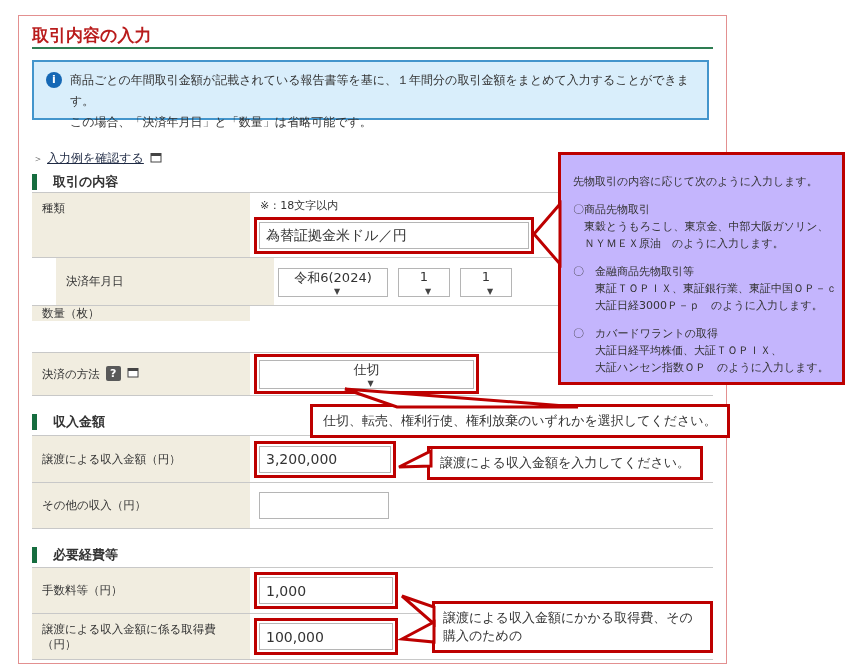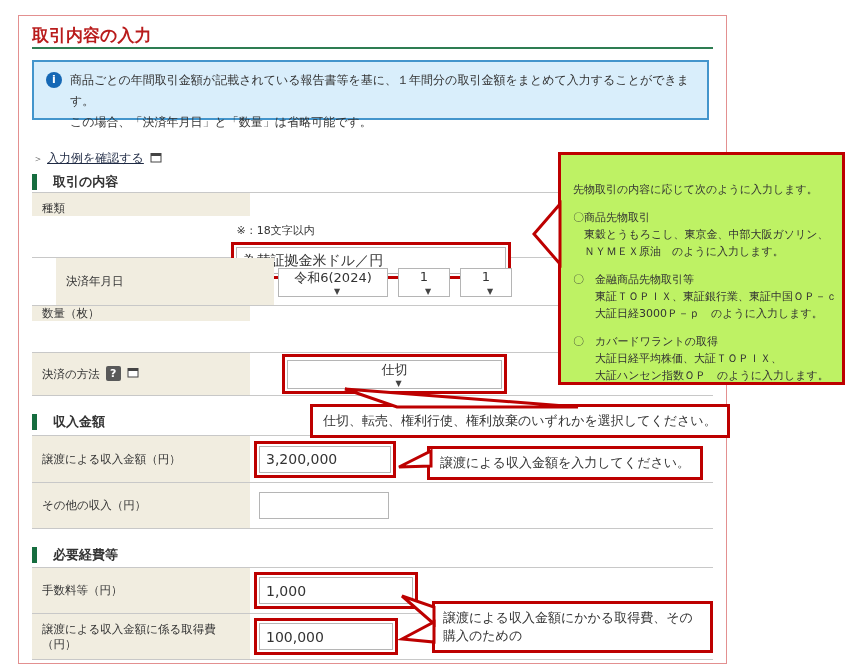--- a/index.html
+++ b/index.html
@@ -38,21 +38,21 @@
   .hl{display:inline-block;border:3px solid #bd0000;padding:2px;background:#fff;}
   .fselect{display:inline-flex;align-items:center;justify-content:space-between;box-sizing:border-box;
            height:29px;border:1px solid #b5b5b5;background:#fff;font-size:13px;padding:0 7px;
            cursor:pointer;flex-direction:column;}
   .caret{font-size:8px;color:#444;margin-left:8px;}
   .help-icon{display:inline-block;width:15px;height:15px;background:#595959;color:#fff;border-radius:2px;
              font-size:11px;font-weight:bold;text-align:center;line-height:15px;cursor:pointer;}
   .label-icons{display:flex;align-items:center;gap:4px;margin-top:-1px;}
   
   .bigbox{position:absolute;left:558px;top:152px;width:287px;height:233px;box-sizing:border-box;
-          border:3px solid #bd0000;background:#bef264;z-index:5;padding:26px 10px 0 12px;
+          border:3px solid #bd0000;background:#c4b5fd;z-index:5;padding:18px 10px 0 12px;
           font-size:11px;line-height:17px;}
   .bigbox-line{white-space:pre;}
   .group-start{margin-top:11px;}
   
   .callout{position:absolute;box-sizing:border-box;border:3px solid #bd0000;background:#fff;
            font-size:13px;color:#333;z-index:6;padding:5px 10px;white-space:nowrap;}
   .callout.two-line{white-space:normal;line-height:18px;padding:5px 8px;}
   
   .beaks{position:absolute;left:0;top:0;z-index:9;pointer-events:none;}
 </style>
@@ -84,21 +84,21 @@
           </svg>
       </span>
     </div>
 
     <div class="sec-head" style="left:13px;top:157px;">
       <span class="sec-bar"></span>
       <span>取引の内容</span>
     </div>
 
     <div class="tbl" style="top:176px;">
-      <div class="row" style="height:64px;flex-direction:column;">
+      <div class="row" style="height:64px;">
         <div class="cell-label">
           <span>種類</span>
         </div>
         <div class="cell-value">
           <div class="note">※：18文字以内</div>
           <span class="hl"><input class="tinput" style="width: 270px;" value="為替証拠金米ドル／円"></span>
         </div>
       </div>
       <div class="row vcenter" style="height:47px;padding-left:24px;">
         <div class="cell-label">
@@ -119,21 +119,21 @@
               <span class="caret">▼</span>
             </span>
           </span>
         </div>
       </div>
       <div class="row vcenter" style="height:46px;flex-direction:column;">
         <div class="cell-label">
           <span>数量（枚）</span>
         </div>
       </div>
-      <div class="row vcenter" style="height:42px;gap:28px;">
+      <div class="row vcenter" style="height:42px;">
         <div class="cell-label">
           <span>決済の方法</span>
           <span class="label-icons">
             <span class="help-icon">?</span>
             <span class="win-icon">
               <svg width="12" height="11">
                   <rect x="1" y="1.5" width="10" height="8.5" fill="#fff" stroke="#444"></rect>
                   <rect x="1" y="1" width="10" height="3" fill="#444"></rect>
                 </svg>
             </span>
@@ -178,21 +178,21 @@
       <span class="sec-bar"></span>
       <span>必要経費等</span>
     </div>
 
     <div class="tbl" style="top:551px;">
       <div class="row vcenter" style="height:45px;">
         <div class="cell-label">
           <span>手数料等（円）</span>
         </div>
         <div class="cell-value">
-          <span class="hl"><input class="tinput" style="width: 154px;" value="1,000"></span>
+          <span class="hl"><input class="tinput" style="width: 134px;" value="1,000"></span>
         </div>
       </div>
       <div class="row vcenter" style="height:45px;">
         <div class="cell-label">
           <span>譲渡による収入金額に係る取得費（円）</span>
         </div>
         <div class="cell-value">
           <span class="hl"><input class="tinput" style="width: 134px;" value="100,000"></span>
         </div>
       </div>

